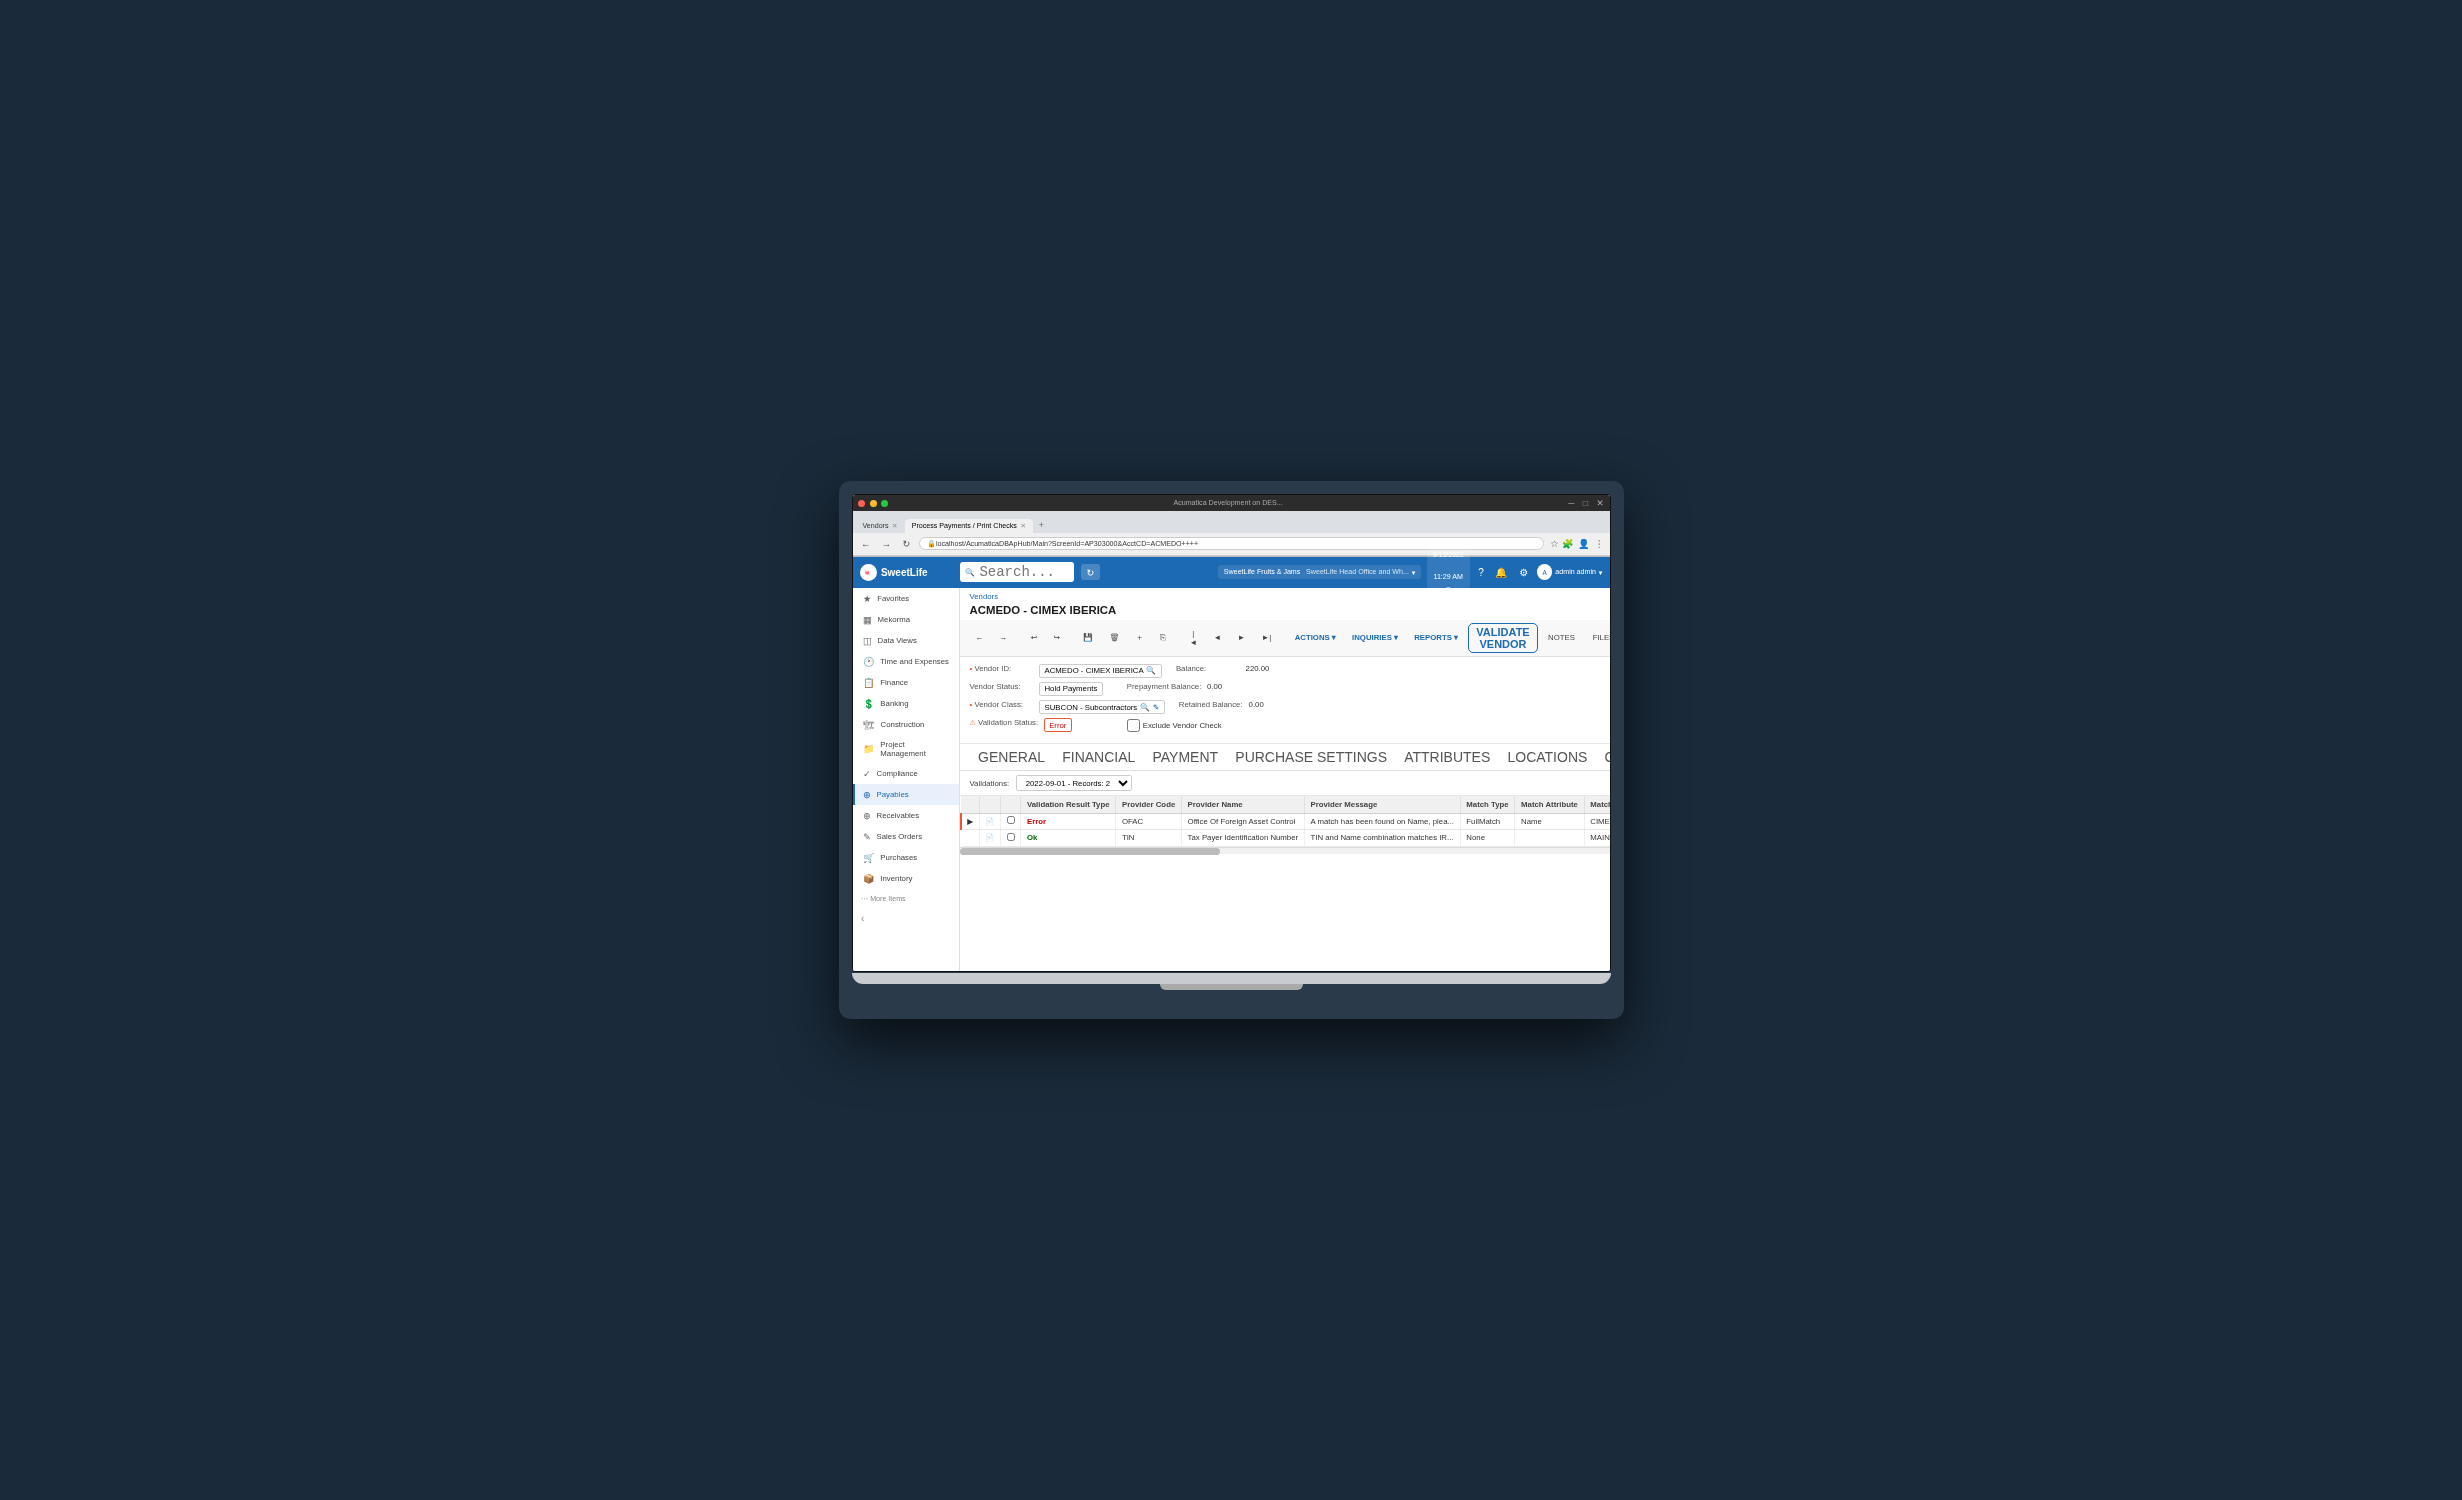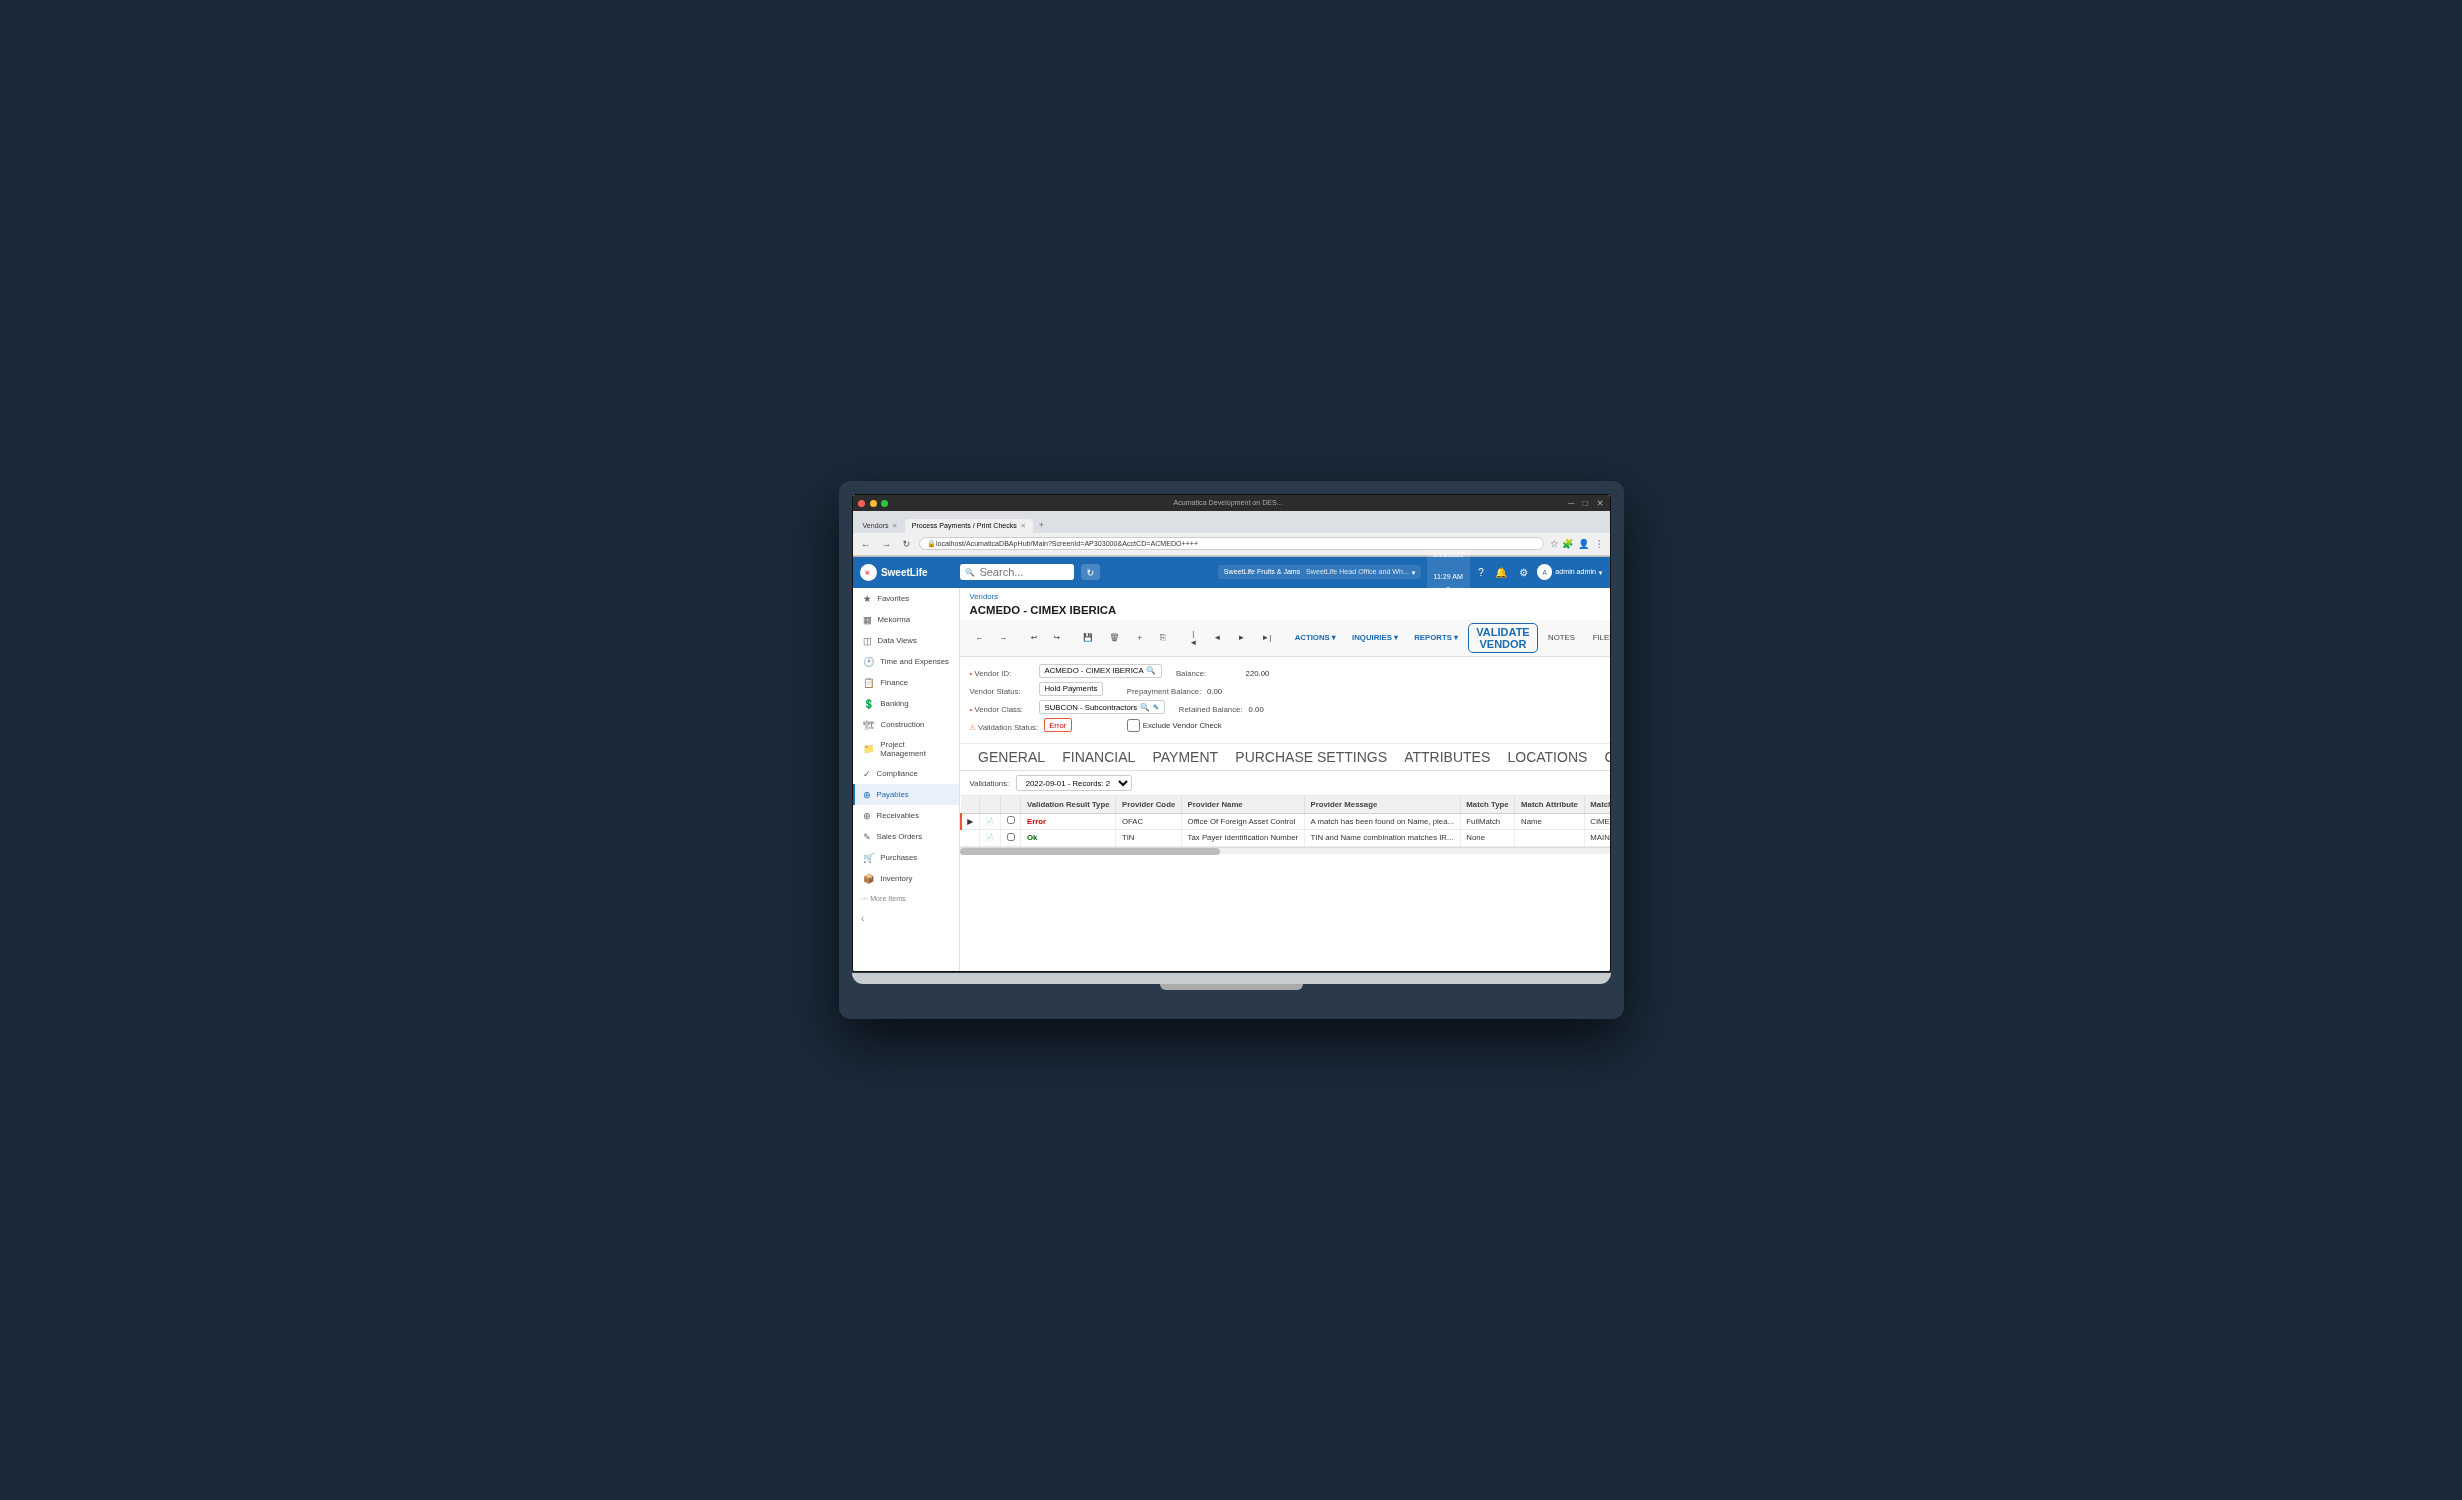--- a/index.html
+++ b/index.html
@@ -157,23 +157,24 @@
       align-items: center;
       background: #fff;
       border-radius: 2.9px;
       padding: 2.1px 5.7px;
       gap: 4.3px;
       flex: 0 0 114px;
     }
     .search-box input {
       border: none;
       outline: none;
-      font-size: 11px;
+      font-size: 14px;
       width: 100%;
       color: #333;
+      font-family: Liberation Mono, monospace;
     }
     .search-icon { color: #888; font-size: 7.8px; }
     .refresh-btn {
       color: #fff;
       background: rgba(255,255,255,0.2);
       border-radius: 2.9px;
       padding: 2.9px 5.7px;
       cursor: pointer;
       font-size: 9.3px;
     }
@@ -330,21 +331,21 @@
       padding: 7.1px 10px;
       border-bottom: 0.7px solid #e8e8e8;
     }
     .form-row {
       display: flex;
       gap: 14.3px;
       margin-bottom: 4.3px;
     }
     .form-group {
       display: flex;
-      align-items: flex-end;
+      align-items: flex-start;
       gap: 5.7px;
       min-width: 143px;
     }
     .form-label {
       font-size: 7.8px;
       color: #555;
       white-space: nowrap;
       min-width: 64px;
     }
     .form-label.required::before {

